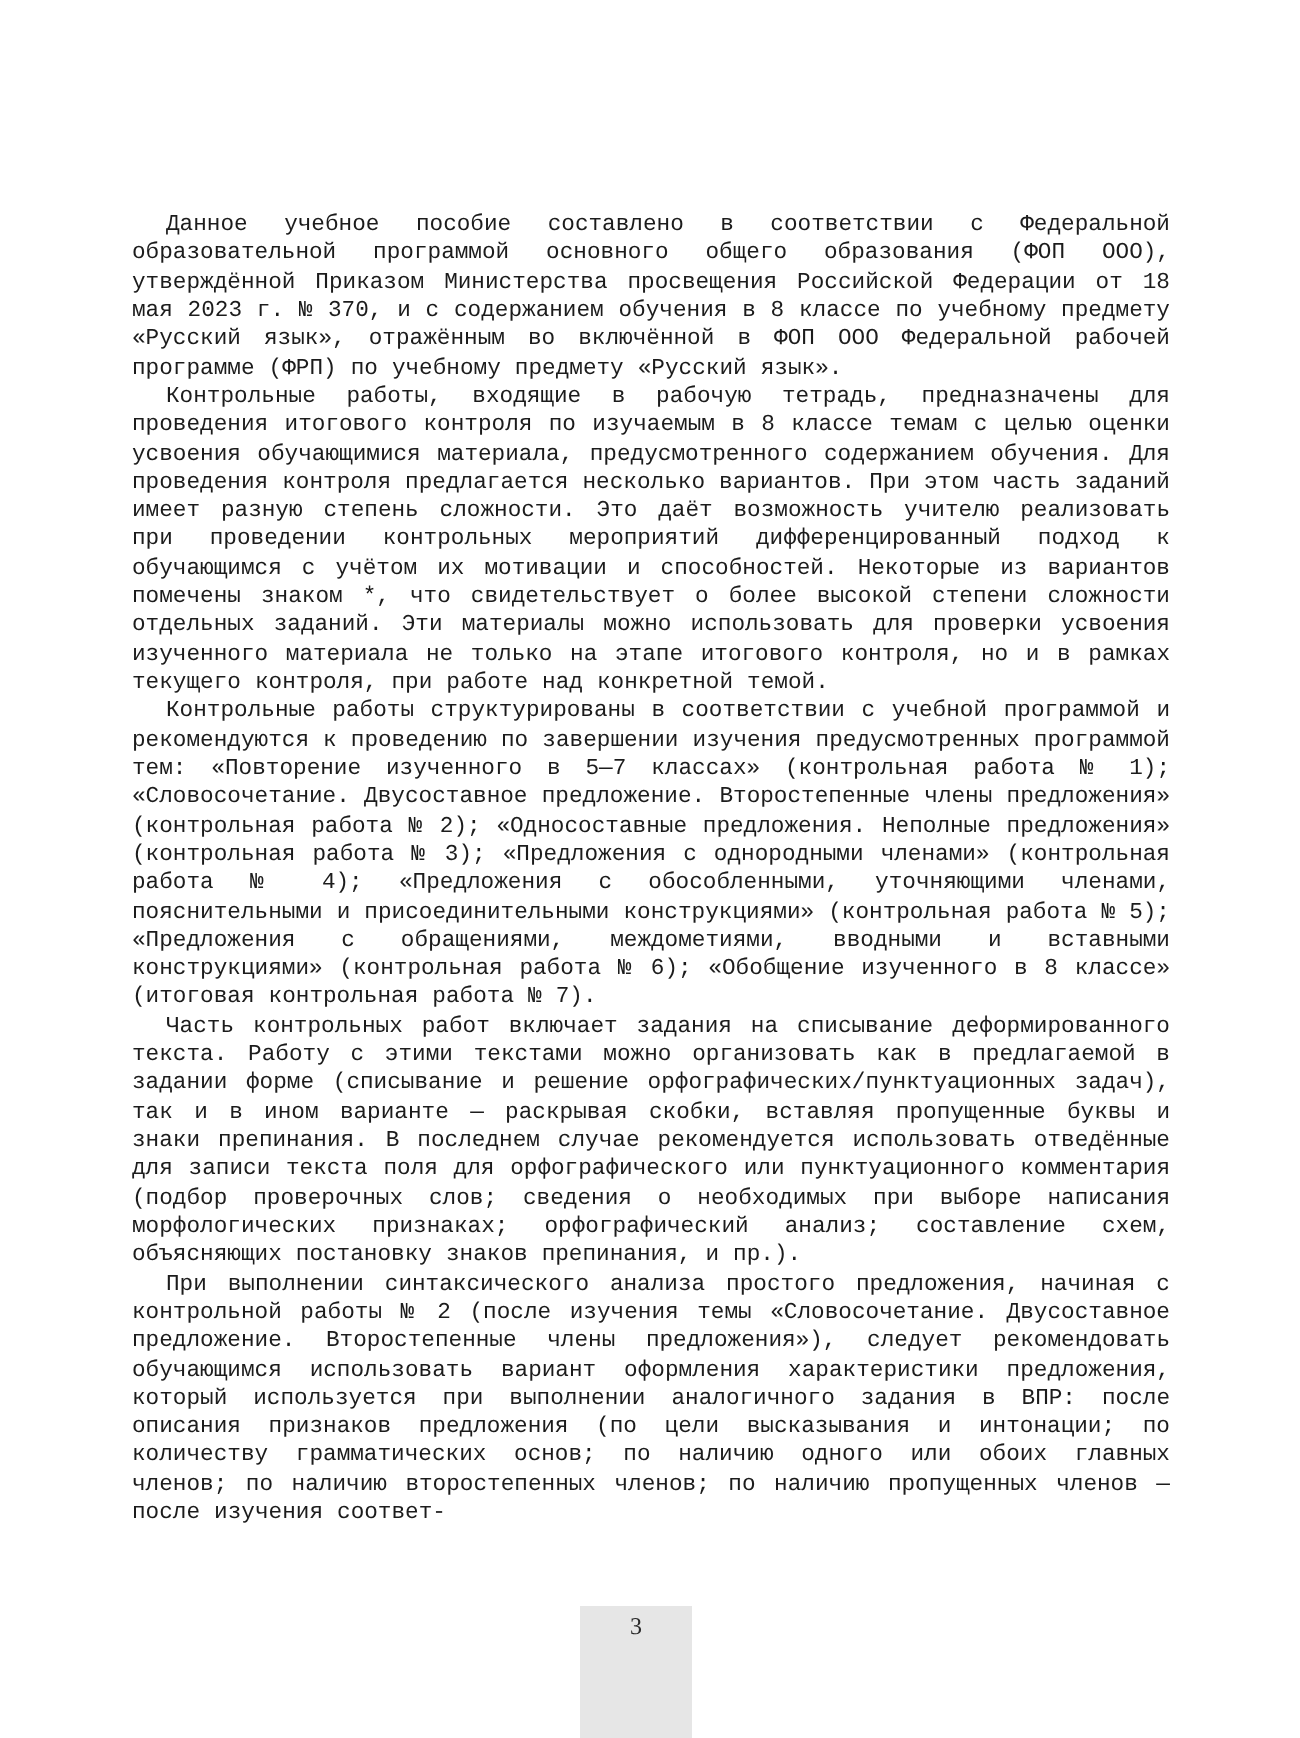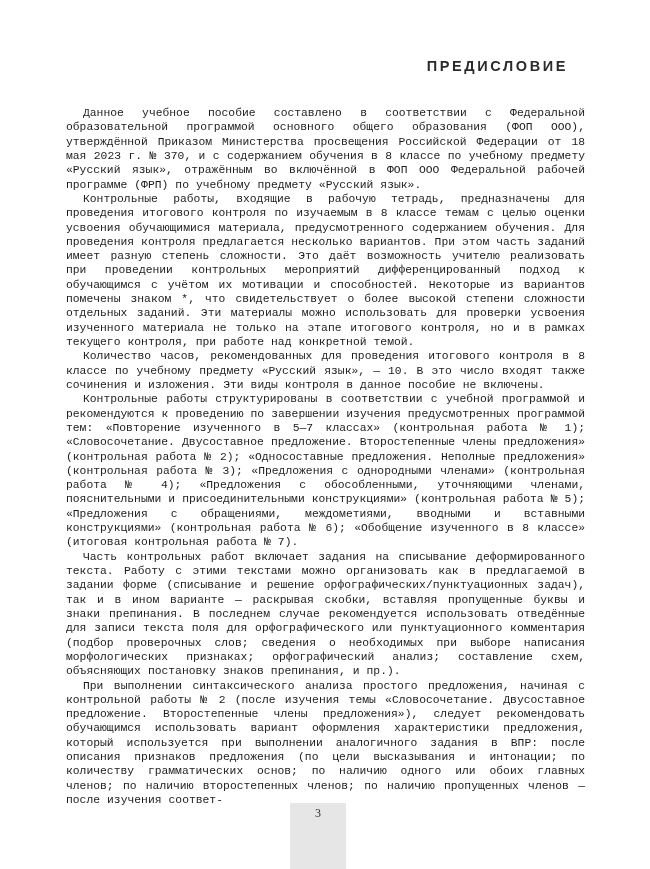--- a/index.html
+++ b/index.html
@@ -78,26 +78,24 @@
     font-size: 12px;
     color: #2a2a2a;
     line-height: 14px;
   }
 </style>
 </head>
 <body>
 
 <div class="page">
 
-  <div class="running-head">ПРЕДИСЛОВИЕ</div>
 
   <div class="body-col">
     <p class="para">Данное учебное пособие составлено в соответствии с Федеральной образовательной программой основного общего образования (ФОП ООО), утверждённой Приказом Министерства просвещения Российской Федерации от 18 мая 2023 г. № 370, и с содержанием обучения в 8 классе по учебному предмету «Русский язык», отражённым во включённой в ФОП ООО Федеральной рабочей программе (ФРП) по учебному предмету «Русский язык».</p>
     <p class="para">Контрольные работы, входящие в рабочую тетрадь, предназначены для проведения итогового контроля по изучаемым в 8 классе темам с целью оценки усвоения обучающимися материала, предусмотренного содержанием обучения. Для проведения контроля предлагается несколько вариантов. При этом часть заданий имеет разную степень сложности. Это даёт возможность учителю реализовать при проведении контрольных мероприятий дифференцированный подход к обучающимся с учётом их мотивации и способностей. Некоторые из вариантов помечены знаком *, что свидетельствует о более высокой степени сложности отдельных заданий. Эти материалы можно использовать для проверки усвоения изученного материала не только на этапе итогового контроля, но и в рамках текущего контроля, при работе над конкретной темой.</p>
-    <p class="para">Количество часов, рекомендованных для проведения итогового контроля в 8 классе по учебному предмету «Русский язык», — 10. В это число входят также сочинения и изложения. Эти виды контроля в данное пособие не включены.</p>
     <p class="para">Контрольные работы структурированы в соответствии с учебной программой и рекомендуются к проведению по завершении изучения предусмотренных программой тем: «Повторение изученного в 5—7 классах» (контрольная работа № 1); «Словосочетание. Двусоставное предложение. Второстепенные члены предложения» (контрольная работа № 2); «Односоставные предложения. Неполные предложения» (контрольная работа № 3); «Предложения с однородными членами» (контрольная работа № 4); «Предложения с обособленными, уточняющими членами, пояснительными и присоединительными конструкциями» (контрольная работа № 5); «Предложения с обращениями, междометиями, вводными и вставными конструкциями» (контрольная работа № 6); «Обобщение изученного в 8 классе» (итоговая контрольная работа № 7).</p>
     <p class="para">Часть контрольных работ включает задания на списывание деформированного текста. Работу с этими текстами можно организовать как в предлагаемой в задании форме (списывание и решение орфографических/пунктуационных задач), так и в ином варианте — раскрывая скобки, вставляя пропущенные буквы и знаки препинания. В последнем случае рекомендуется использовать отведённые для записи текста поля для орфографического или пунктуационного комментария (подбор проверочных слов; сведения о необходимых при выборе написания морфологических признаках; орфографический анализ; составление схем, объясняющих постановку знаков препинания, и пр.).</p>
     <p class="para">При выполнении синтаксического анализа простого предложения, начиная с контрольной работы № 2 (после изучения темы «Словосочетание. Двусоставное предложение. Второстепенные члены предложения»), следует рекомендовать обучающимся использовать вариант оформления характеристики предложения, который используется при выполнении аналогичного задания в ВПР: после описания признаков предложения (по цели высказывания и интонации; по количеству грамматических основ; по наличию одного или обоих главных членов; по наличию второстепенных членов; по наличию пропущенных членов — после изучения соответ-</p>
   </div>
 
   <div class="folio-box"></div>
   <div class="folio-number">3</div>
 
 </div>
 

